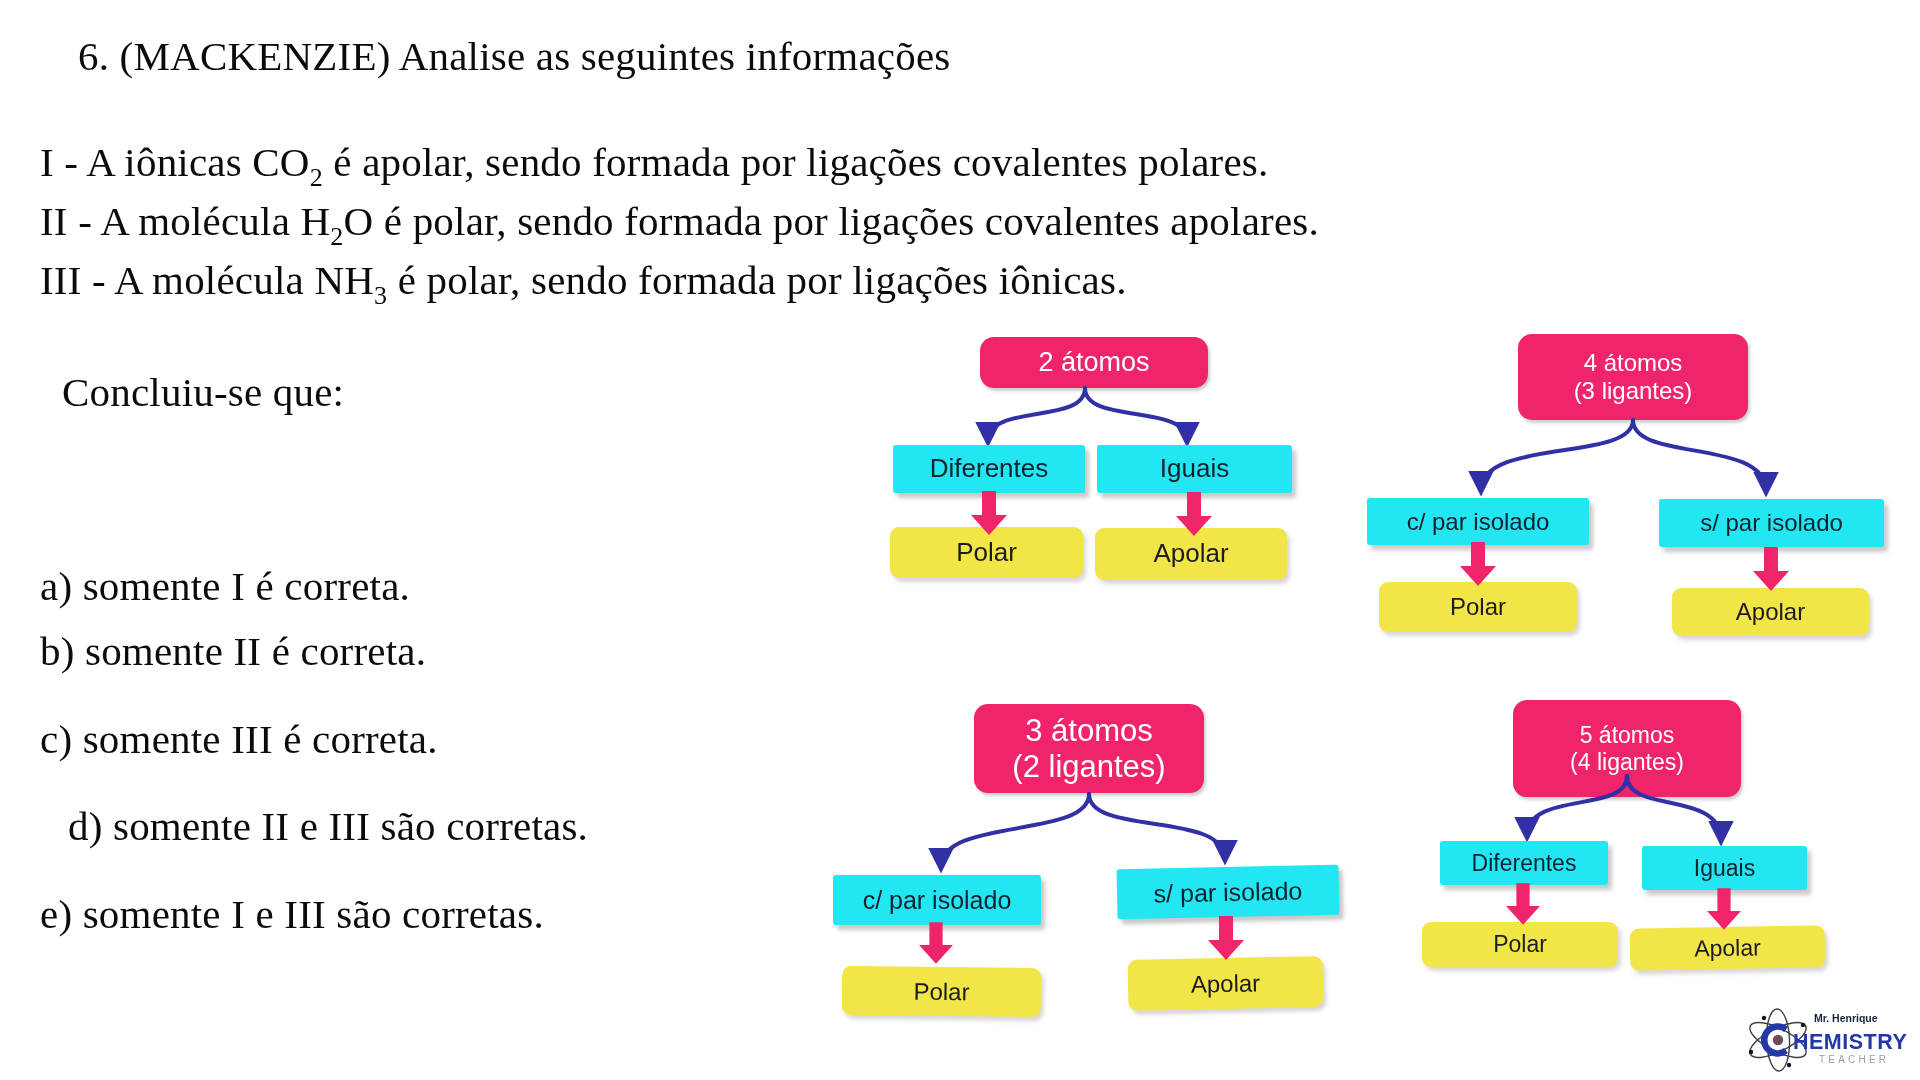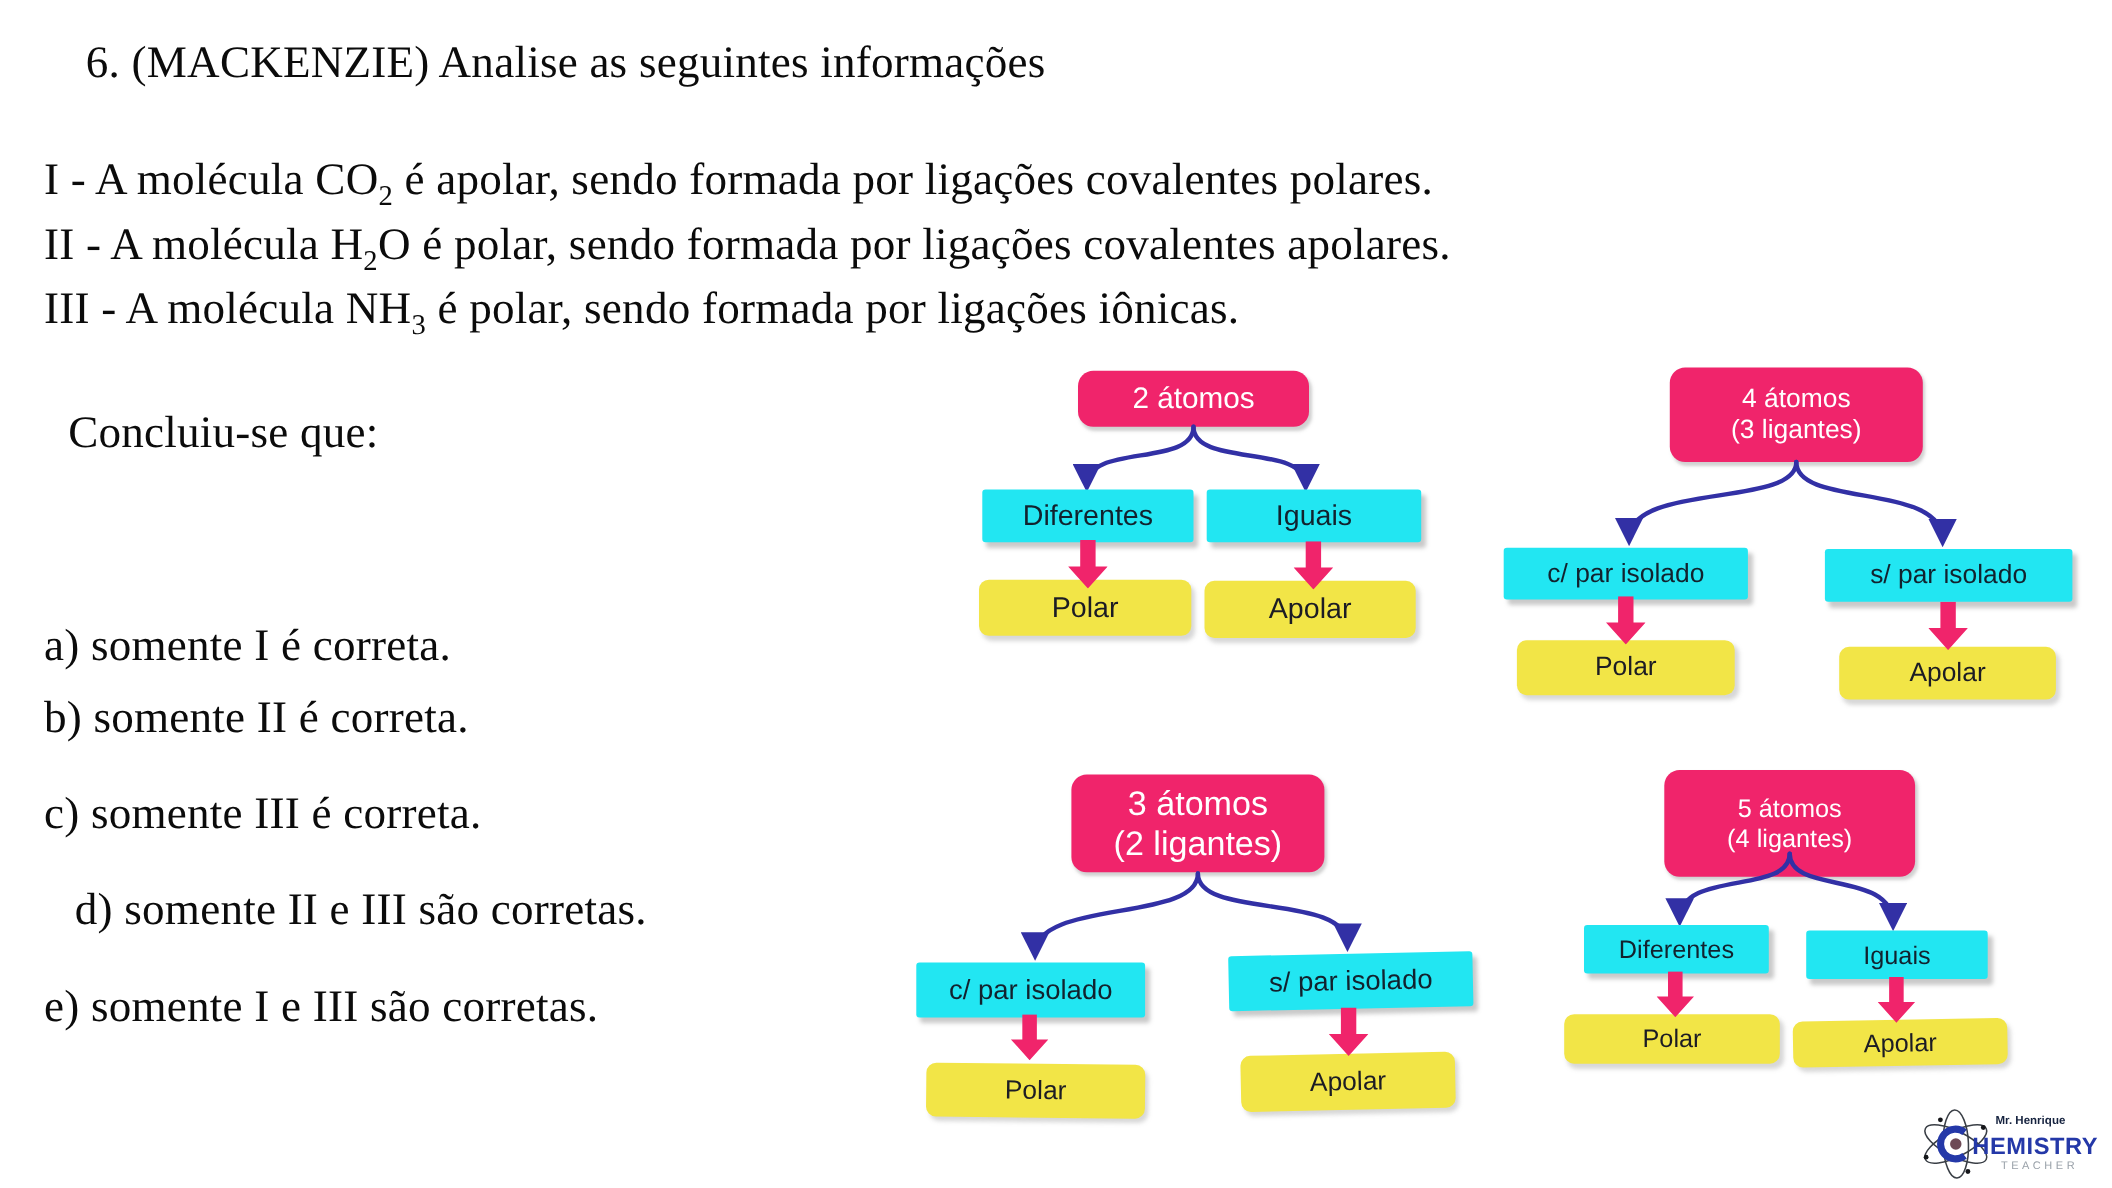--- a/index.html
+++ b/index.html
@@ -53,36 +53,36 @@
   <svg width="0" height="0" style="position:absolute">
     <defs>
       <marker id="ah" viewBox="0 0 10 10" refX="7.5" refY="5" markerWidth="6.5" markerHeight="6.5" orient="auto">
         <path d="M0,0 L0,10 L10,5 z"></path>
       </marker>
     </defs>
   </svg>
 
   <div class="serif" style="left:40px;top:32px;margin-left:38px;">6. (MACKENZIE) Analise as seguintes informações</div>
 
-  <div class="serif" style="left:40px;top:138px;"><span>I - A molécula </span><span>CO</span><sub>2</sub><span></span><span> é apolar, sendo formada por ligações covalentes polares.</span></div>
+  <div class="serif" style="left:40px;top:138px;"><span>I - A iônicas </span><span>CO</span><sub>2</sub><span></span><span> é apolar, sendo formada por ligações covalentes polares.</span></div>
 
   <div class="serif" style="left:40px;top:197px;"><span>II - A molécula </span><span>H</span><sub>2</sub><span>O</span><span> é polar, sendo formada por ligações covalentes apolares.</span></div>
 
   <div class="serif" style="left:40px;top:256px;"><span>III - A molécula </span><span>NH</span><sub>3</sub><span></span><span> é polar, sendo formada por ligações iônicas.</span></div>
 
   <div class="serif" style="left:62px;top:368px;">Concluiu-se que:</div>
 
   <div class="serif" style="left:40px;top:540px;margin-top:22px;">a) somente I é correta.</div>
   <div class="serif" style="left:40px;top:627px;">b) somente II é correta.</div>
   <div class="serif" style="left:40px;top:715px;">c) somente III é correta.</div>
   <div class="serif" style="left:40px;top:802px;margin-left:28px;">d) somente II e III são corretas.</div>
   <div class="serif" style="left:40px;top:890px;">e) somente I e III são corretas.</div>
 
   <div class="chart" style="left:880px;top:335px;width:420px;height:256px;">
-    <div class="node node-root" style="left:100px;top:2px;width:210px;height:51px;font-size:27px;">
+    <div class="node node-root" style="left:100px;top:2px;width:228px;height:51px;font-size:27px;">
       <span>2 átomos</span>
     </div>
     <svg class="branch-arrows" style="left:0;top:50px;" width="420" height="68">
       <path d="M205,3 C205,40 108,18 108,56" marker-end="url(#ah)"></path>
       <path d="M205,3 C205,40 307,18 307,56" marker-end="url(#ah)"></path>
     </svg>
     <div class="node node-branch" style="left:13px;top:110px;width:192px;height:48px;font-size:26px;">
       <span>Diferentes</span>
     </div>
     <div class="node node-branch" style="left:217px;top:110px;width:195px;height:48px;font-size:26px;">

